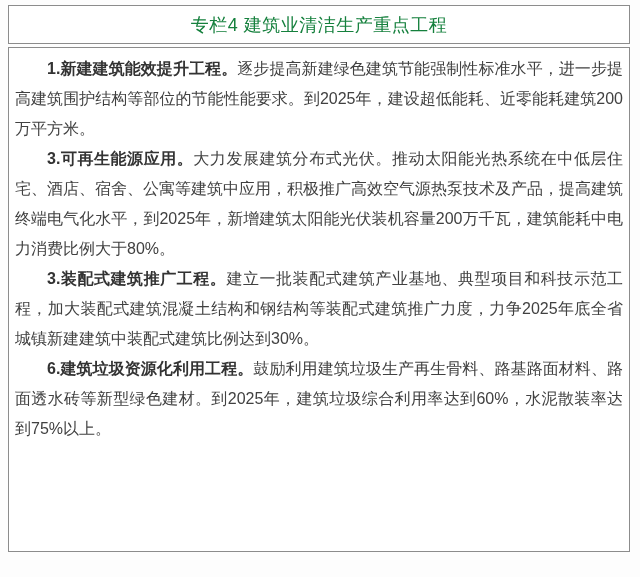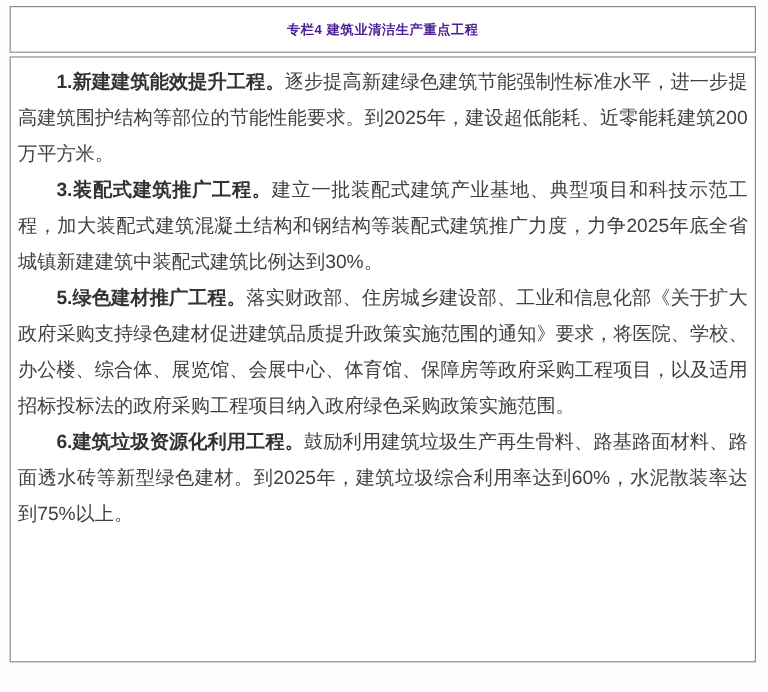--- a/index.html
+++ b/index.html
@@ -17,23 +17,23 @@
   }
   .title-box {
     border: 1px solid #8c8c8c;
     background: #ffffff;
     height: 37px;
     display: flex;
     align-items: center;
     justify-content: center;
   }
   .title-text {
-    font-size: 11px;
-    font-weight: bold;
-    color: #4c1d95;
+    font-size: 18px;
+    font-weight: normal;
+    color: #15803d;
     letter-spacing: 0.5px;
   }
   .body-box {
     border: 1px solid #8c8c8c;
     background: #ffffff;
     margin-top: 3px;
     padding: 6px 6px 7px 6px;
     min-height: 505px;
     box-sizing: border-box;
   }
@@ -57,21 +57,21 @@
 
   <div class="title-box">
     <span class="title-text">专栏4 建筑业清洁生产重点工程</span>
   </div>
 
   <div class="body-box">
 
     <p class="para"><span class="lead">1.新建建筑能效提升工程。</span><span>逐步提高新建绿色建筑节能强制性标准水平，进一步提高建筑围护结构等部位的节能性能要求。到2025年，建设超低能耗、近零能耗建筑200万平方米。</span></p>
 
 
+    <p class="para"><span class="lead">3.可再生能源应用。</span><span>大力发展建筑分布式光伏。推动太阳能光热系统在中低层住宅、酒店、宿舍、公寓等建筑中应用，积极推广高效空气源热泵技术及产品，提高建筑终端电气化水平，到2025年，新增建筑太阳能光伏装机容量200万千瓦，建筑能耗中电力消费比例大于80%。</span></p>
 
     <p class="para"><span class="lead">3.装配式建筑推广工程。</span><span>建立一批装配式建筑产业基地、典型项目和科技示范工程，加大装配式建筑混凝土结构和钢结构等装配式建筑推广力度，力争2025年底全省城镇新建建筑中装配式建筑比例达到30%。</span></p>
 
-    <p class="para"><span class="lead">5.绿色建材推广工程。</span><span>落实财政部、住房城乡建设部、工业和信息化部《关于扩大政府采购支持绿色建材促进建筑品质提升政策实施范围的通知》要求，将医院、学校、办公楼、综合体、展览馆、会展中心、体育馆、保障房等政府采购工程项目，以及适用招标投标法的政府采购工程项目纳入政府绿色采购政策实施范围。</span></p>
 
     <p class="para"><span class="lead">6.建筑垃圾资源化利用工程。</span><span>鼓励利用建筑垃圾生产再生骨料、路基路面材料、路面透水砖等新型绿色建材。到2025年，建筑垃圾综合利用率达到60%，水泥散装率达到75%以上。</span></p>
 
   </div>
 </div>
 
 </body></html>

